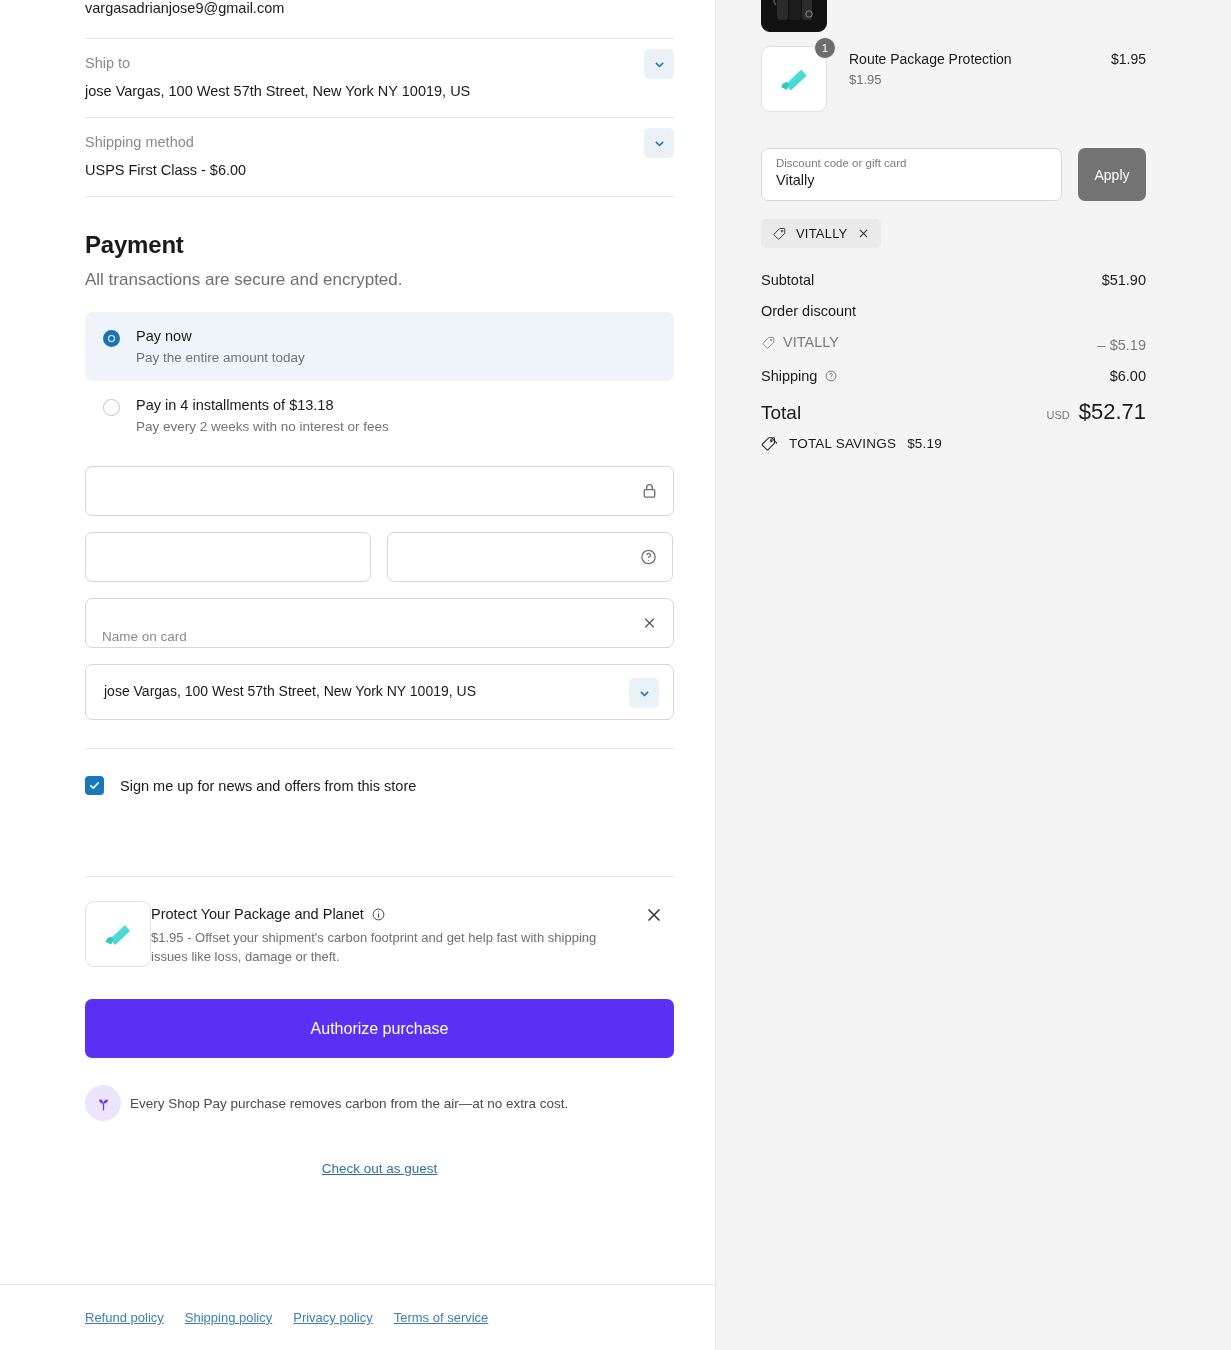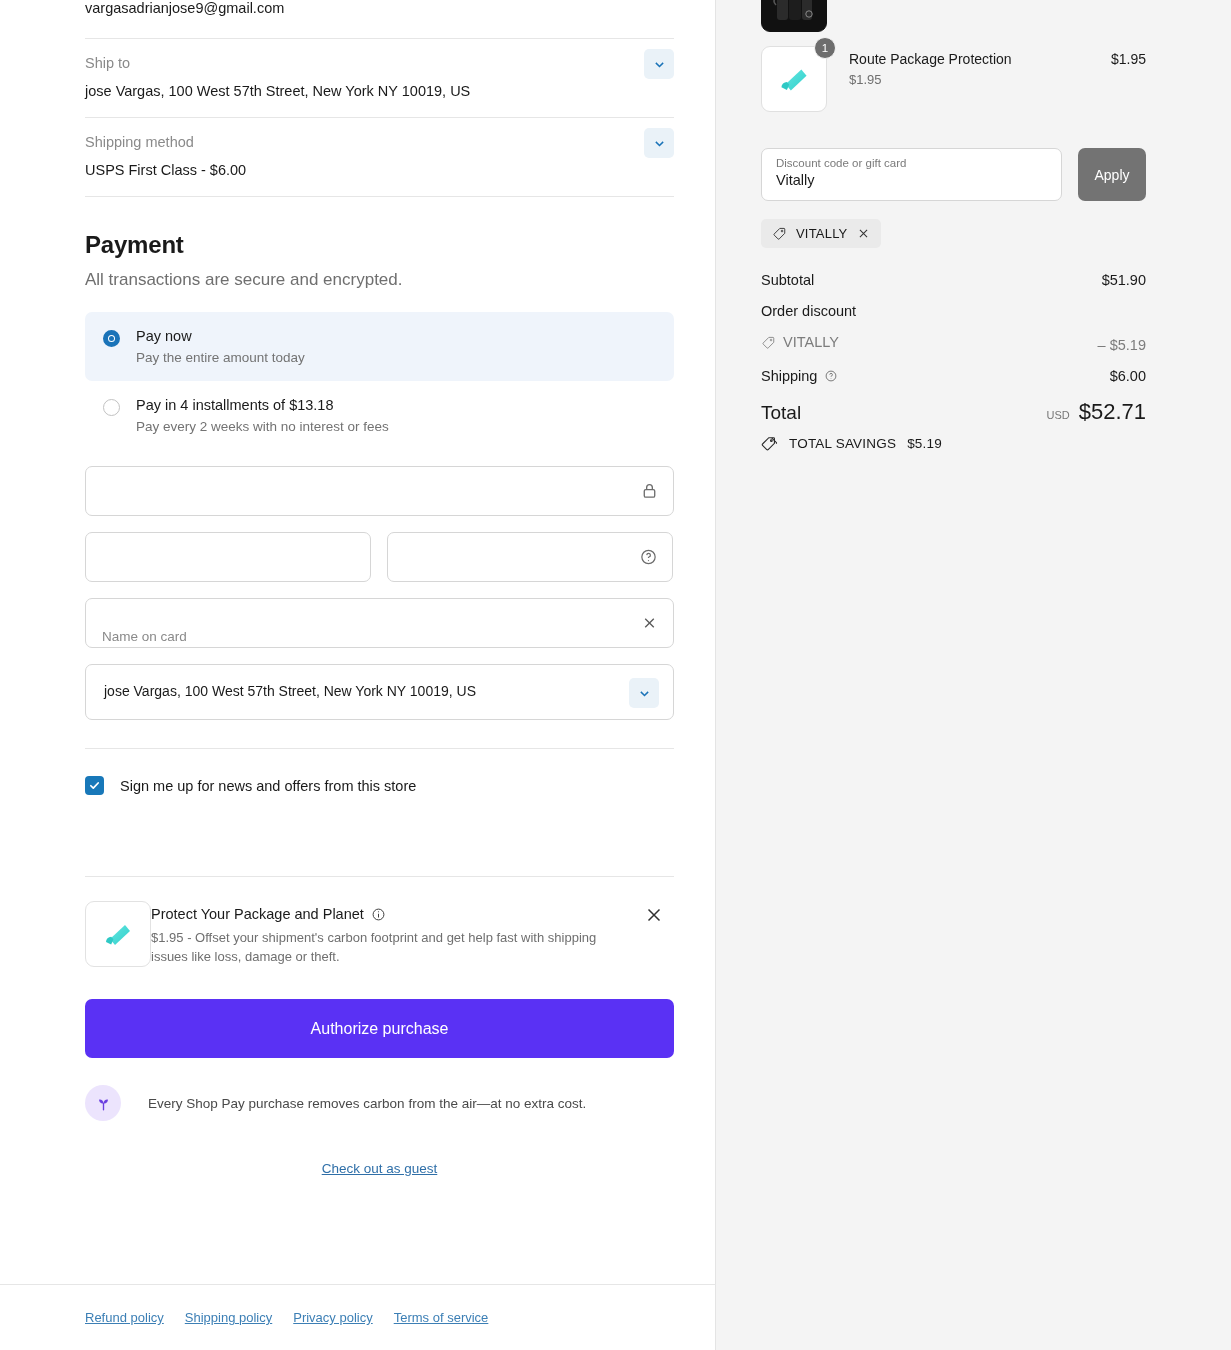--- a/index.html
+++ b/index.html
@@ -122,21 +122,21 @@
     width: 20px; height: 20px; color: #303030;
   }
 
   .authorize-btn {
     width: 589px; height: 59px; margin-top: 32px;
     background: #5a31f4; color: #ffffff; border: none; border-radius: 7px;
     font-size: 16px; font-family: "Liberation Sans", sans-serif;
     cursor: pointer;
   }
 
-  .carbon-row { display: flex; align-items: center; gap: 27px; margin-top: 27px; width: 589px; }
+  .carbon-row { display: flex; align-items: center; gap: 9px; margin-top: 27px; width: 589px; }
   .leaf-badge {
     width: 36px; height: 36px; border-radius: 50%;
     background: #ece4fd; display: flex; align-items: center; justify-content: center;
     flex-shrink: 0;
   }
   .carbon-text { font-size: 13.5px; color: #4a4a4a; }
 
   .guest-row { width: 589px; text-align: center; margin-top: 38px; }
   .guest-link {
     font-size: 13.5px; color: #2f6fa8;

